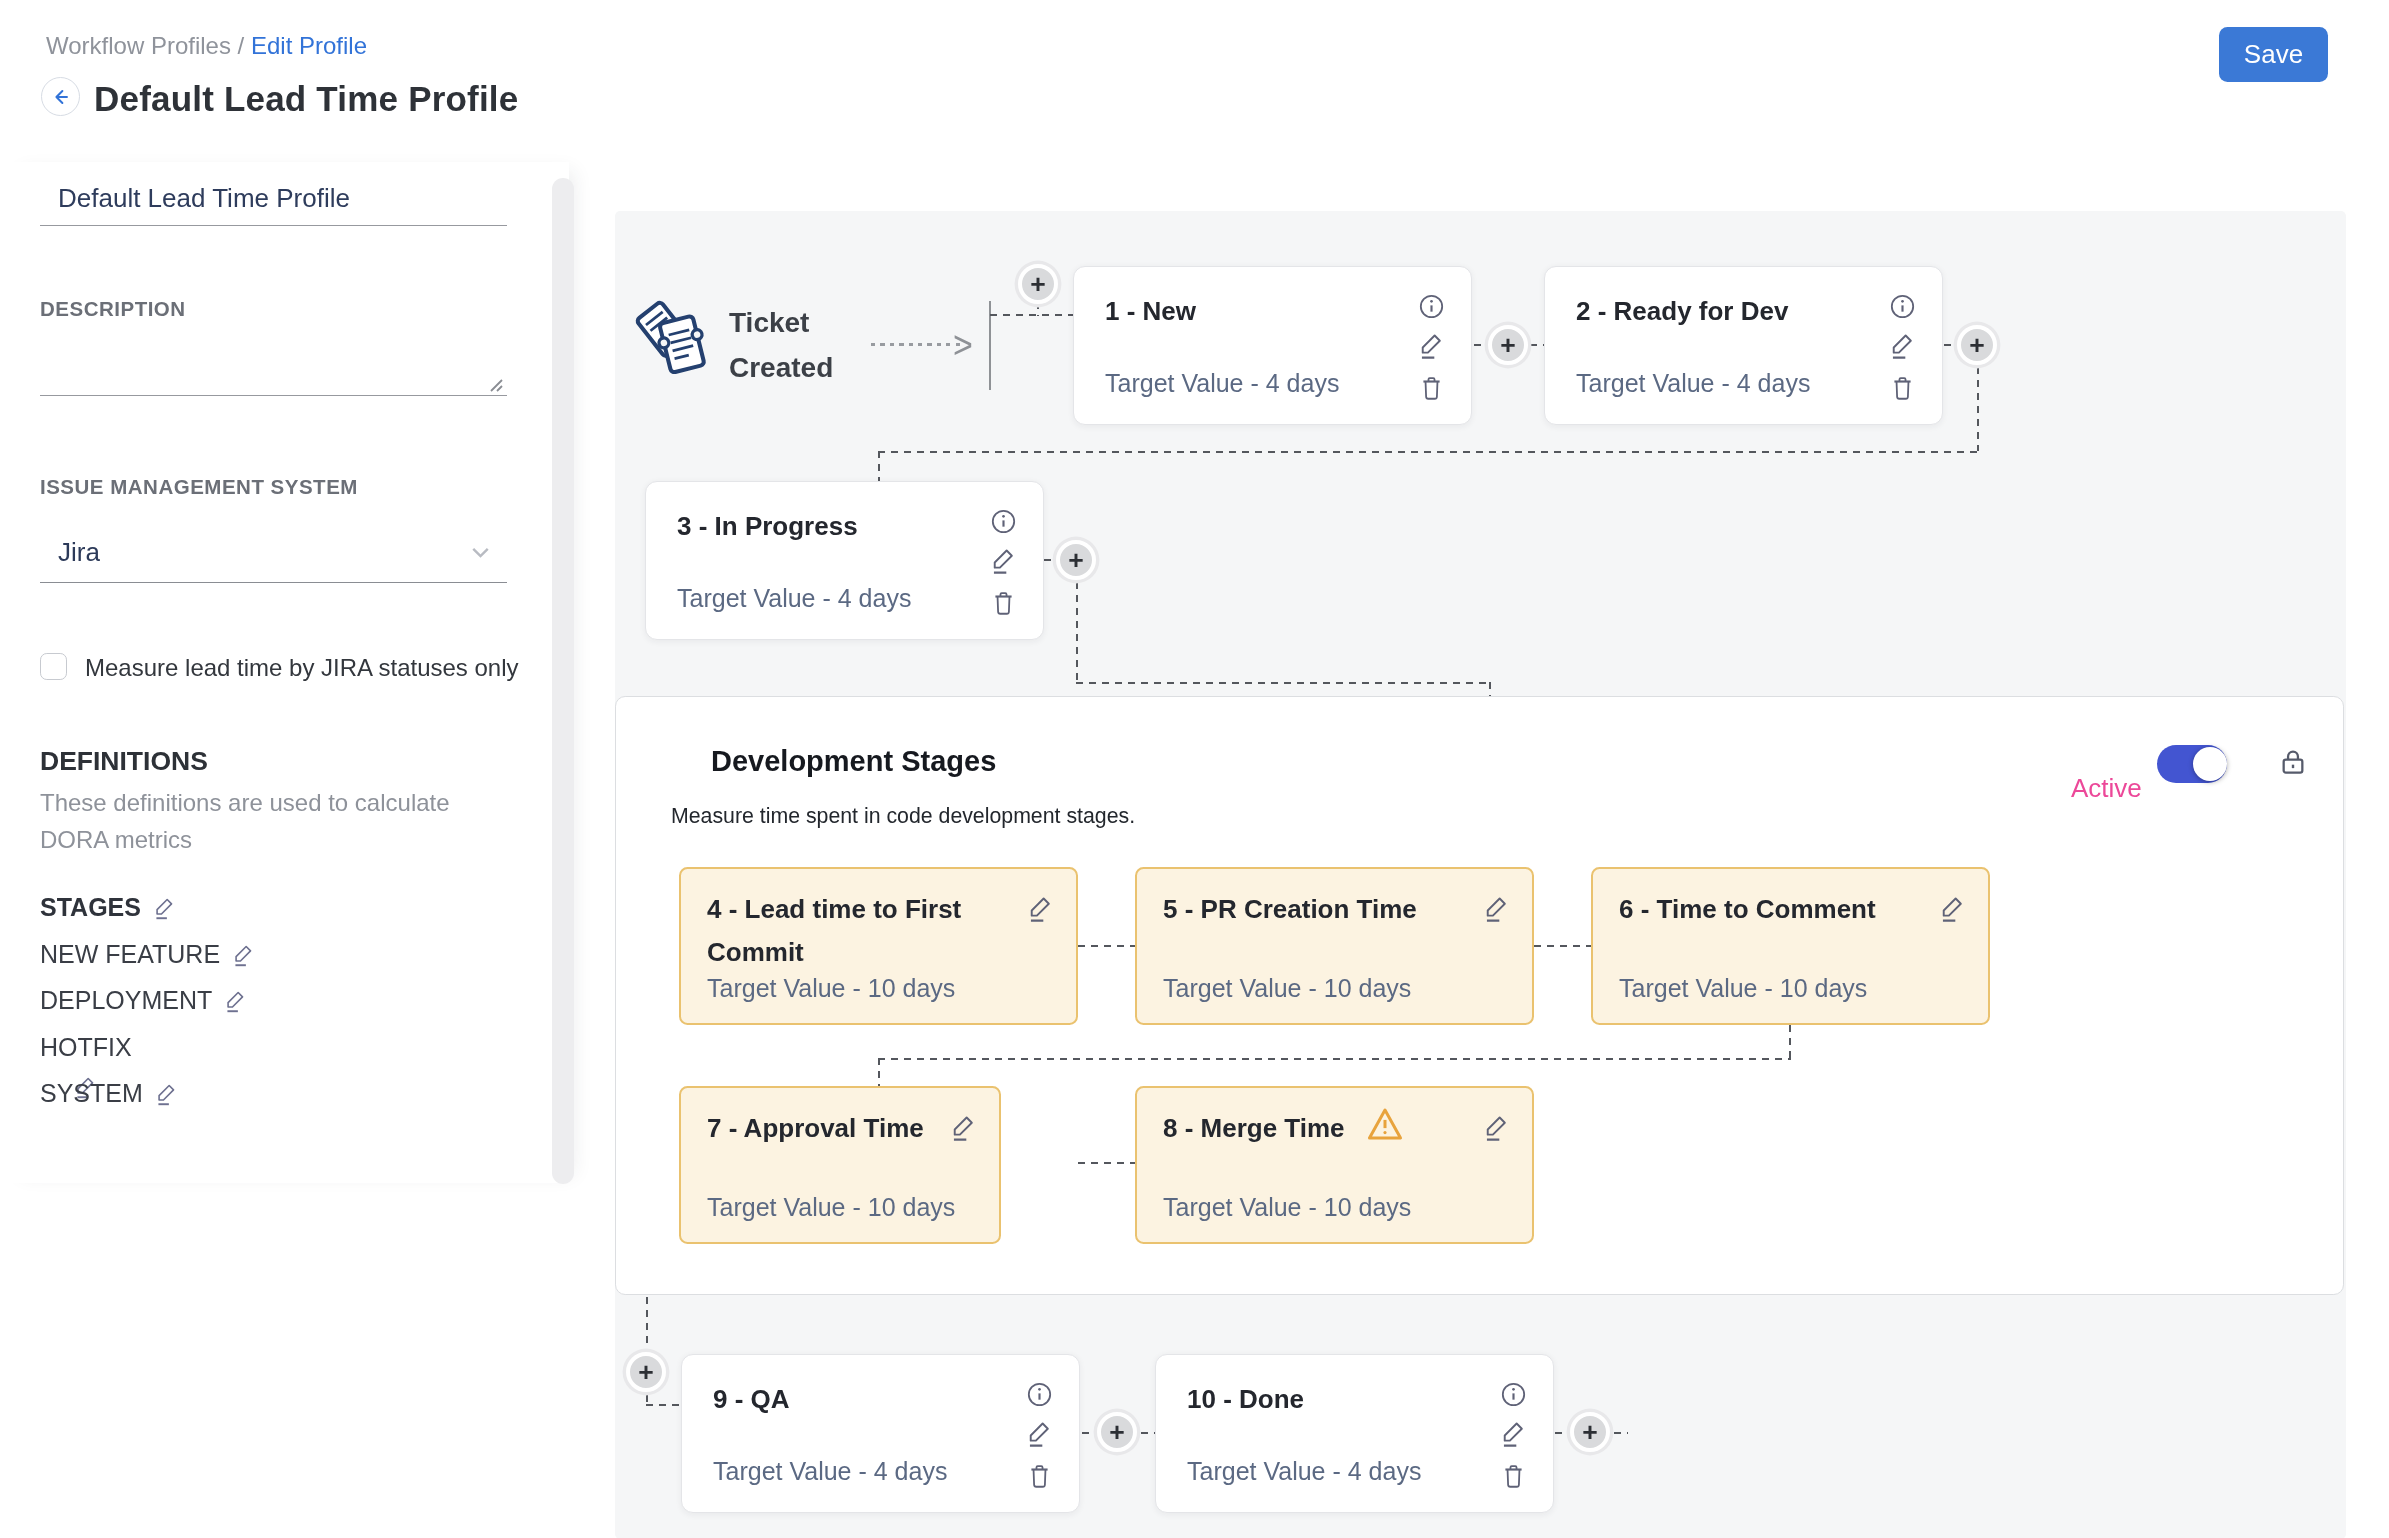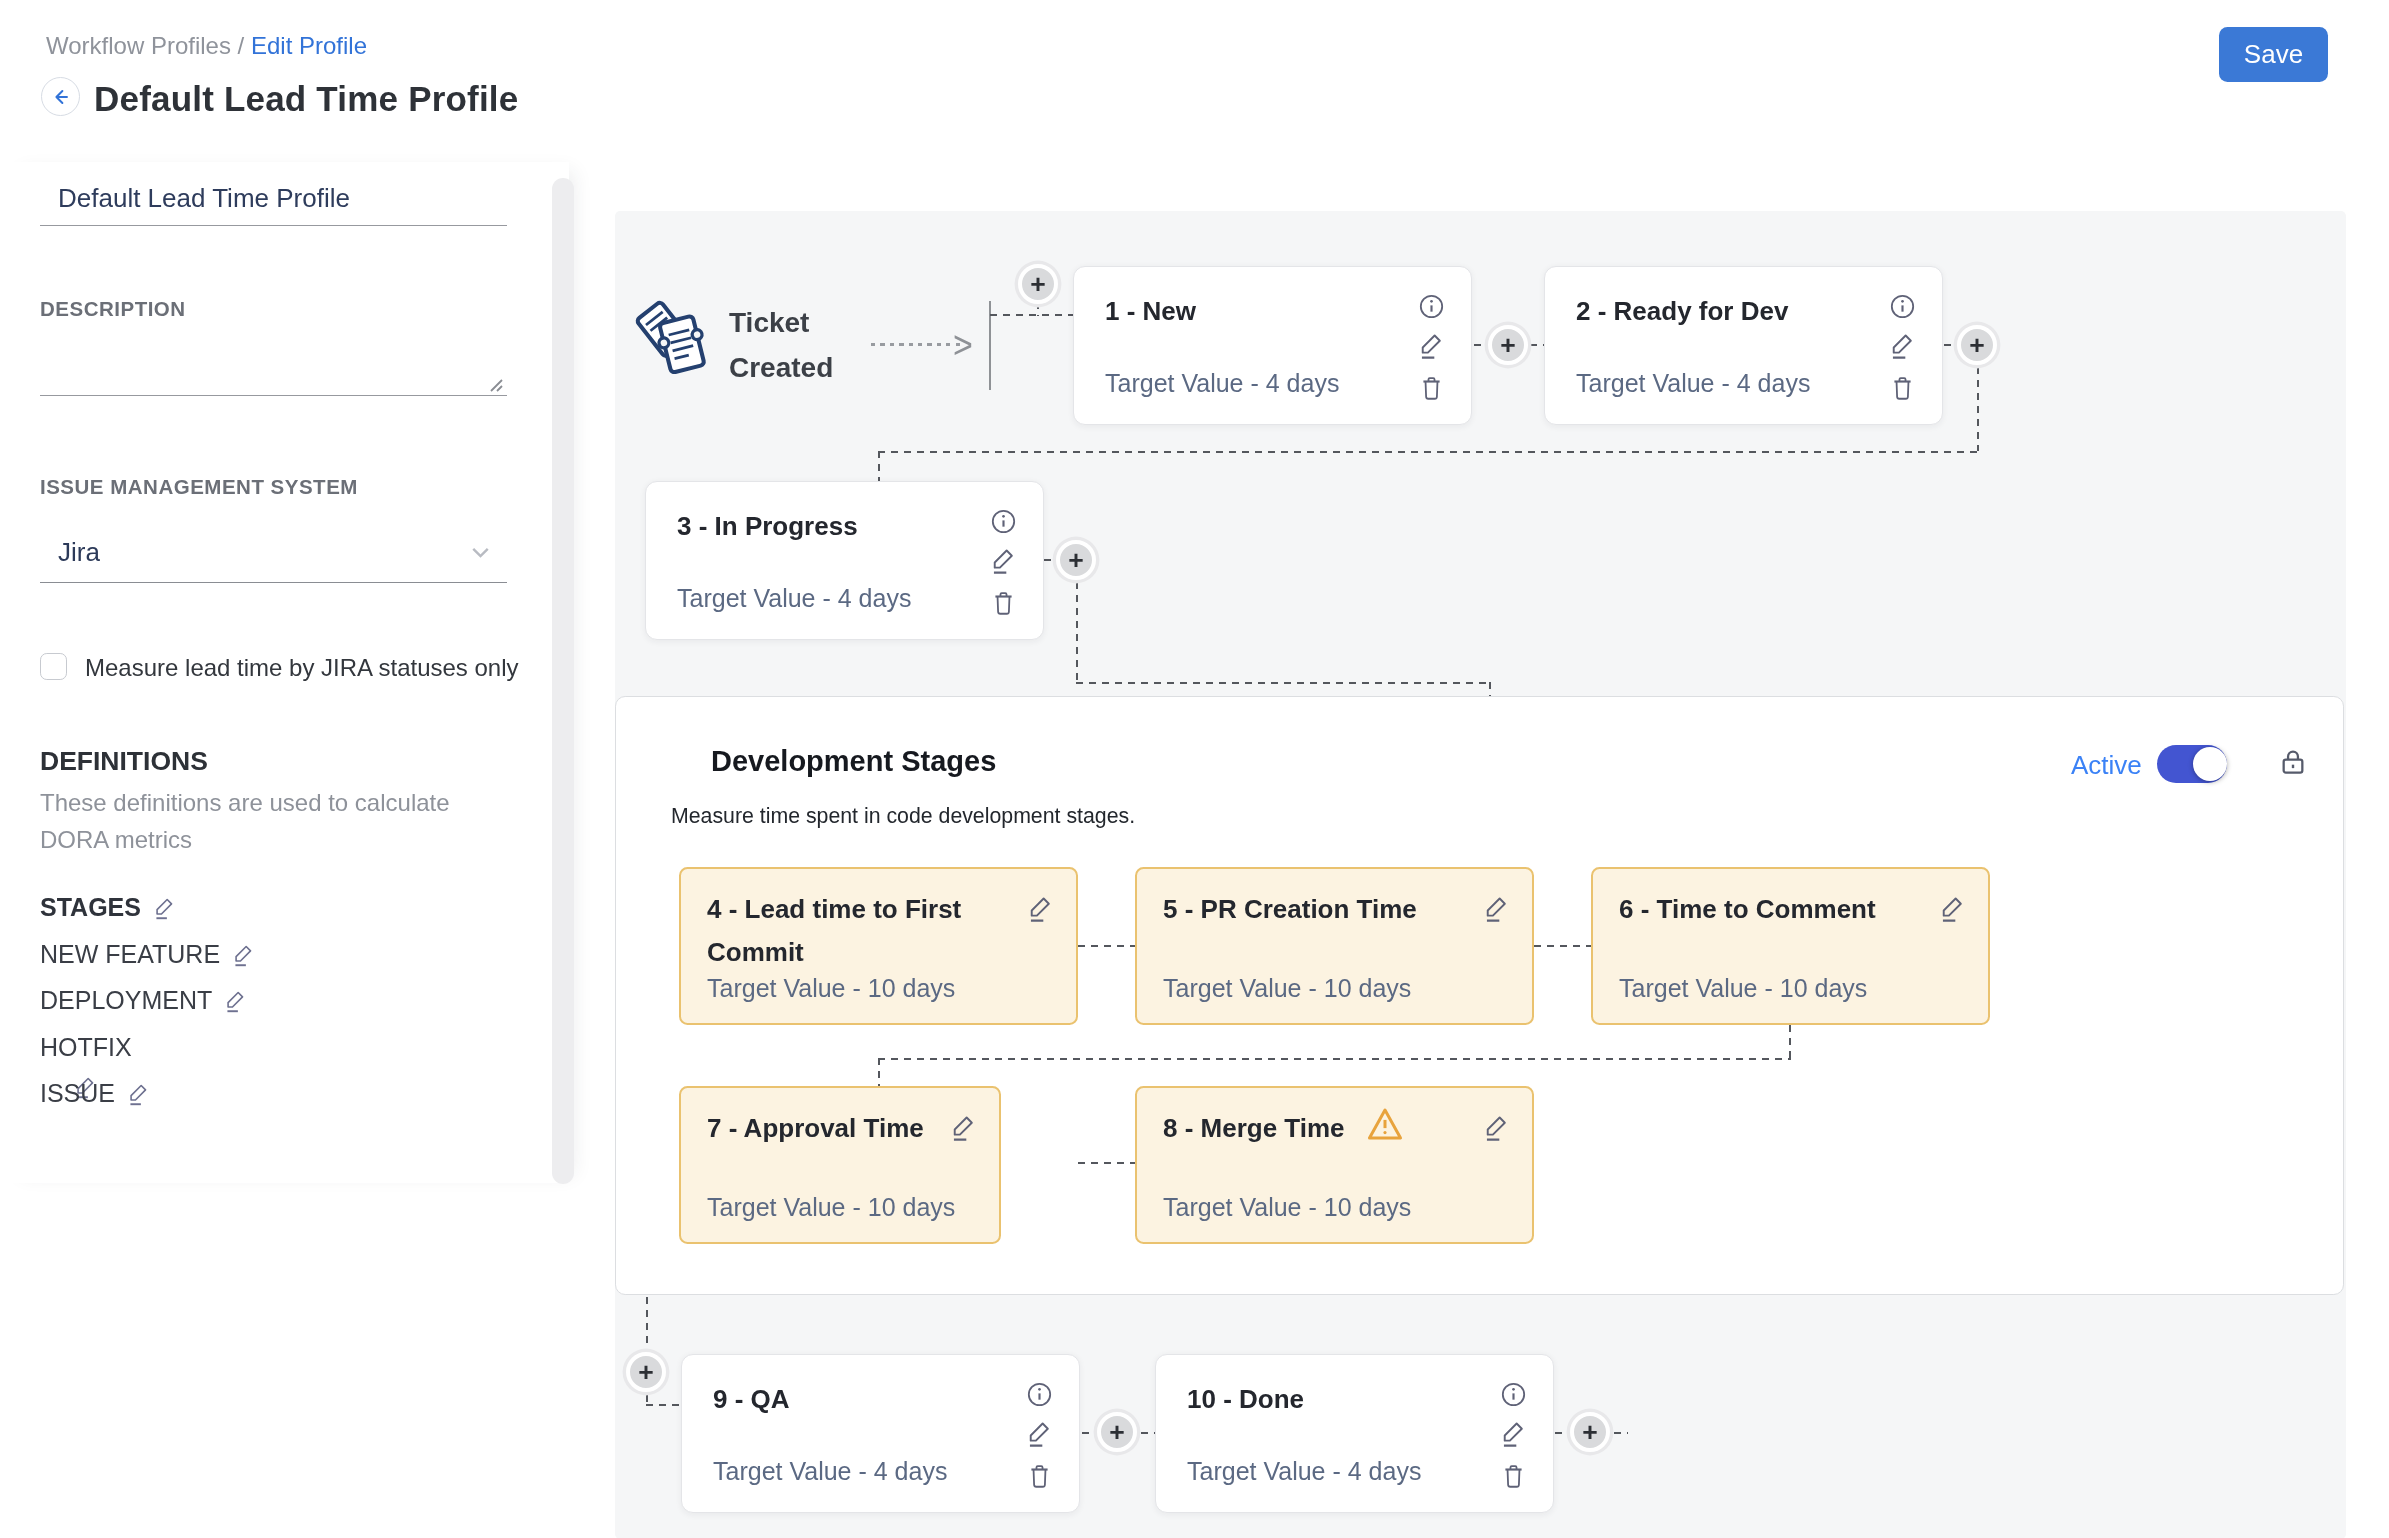--- a/index.html
+++ b/index.html
@@ -44,21 +44,21 @@
         box-shadow:0 0 0 3.4px #e8e8ea;display:flex;align-items:center;justify-content:center;
         font-size:26.5px;font-weight:700;color:#2c2f34;line-height:1;box-sizing:content-box;}
   .dh{height:1.7px;background-image:repeating-linear-gradient(90deg,#54575d 0 6.8px,transparent 6.8px 13px);}
   .dv{width:1.7px;background-image:repeating-linear-gradient(180deg,#54575d 0 6.8px,transparent 6.8px 13px);}
   .dot{height:3.4px;background-image:repeating-linear-gradient(90deg,#989ba0 0 4.3px,transparent 4.3px 9.4px);}
   .vline{width:1.7px;background:#8f9296;}
   .arrowhead{font-size:34px;color:#8e9196;font-weight:400;transform:scaleY(1.15);}
   .ticktxt{font-size:28px;font-weight:700;color:#3c4047;}
   .paneltitle{font-size:29px;font-weight:600;color:#16191f;margin-left:40px;}
   .panelsub{font-size:21.3px;color:#23272d;}
-  .activelbl{font-size:26px;color:#3b82f6;}
+  .activelbl{font-size:26px;color:#ec4899;margin-top:23px;}
   .toggle{width:70px;height:38px;border-radius:19px;background:#4355d1;}
   .knob{position:absolute;top:1.7px;right:0px;width:34px;height:34px;border-radius:50%;background:#fff;
         box-shadow:0 0.9px 5.1px rgba(0,0,0,.35);}
 </style>
 </head>
 <body>
 
 <svg width="0" height="0" style="position:absolute">
   <defs>
     <symbol id="i-info" viewBox="0 0 24 24">
@@ -171,21 +171,21 @@
         <use href="#i-edit"></use>
       </svg>
   </div>
   <div class="abs srow" style="left:40px;top:1033px;flex-direction:column;">
     <span class="txt">HOTFIX</span>
     <svg class="editicon" width="23" height="25" viewBox="0 0 27 29">
         <use href="#i-edit"></use>
       </svg>
   </div>
   <div class="abs srow" style="left:40px;top:1079px;">
-    <span class="txt">ISSUE</span>
+    <span class="txt">SYSTEM</span>
     <svg class="editicon" width="23" height="25" viewBox="0 0 27 29">
         <use href="#i-edit"></use>
       </svg>
   </div>
 
   <div class="abs canvas" style="left:615px;top:211px;width:1731px;height:1328px;"></div>
 
   <svg class="abs" width="79" height="85" style="left:634px;top:295px;" viewBox="0 0 92 100">
       <use href="#i-ticket"></use>
     </svg>

